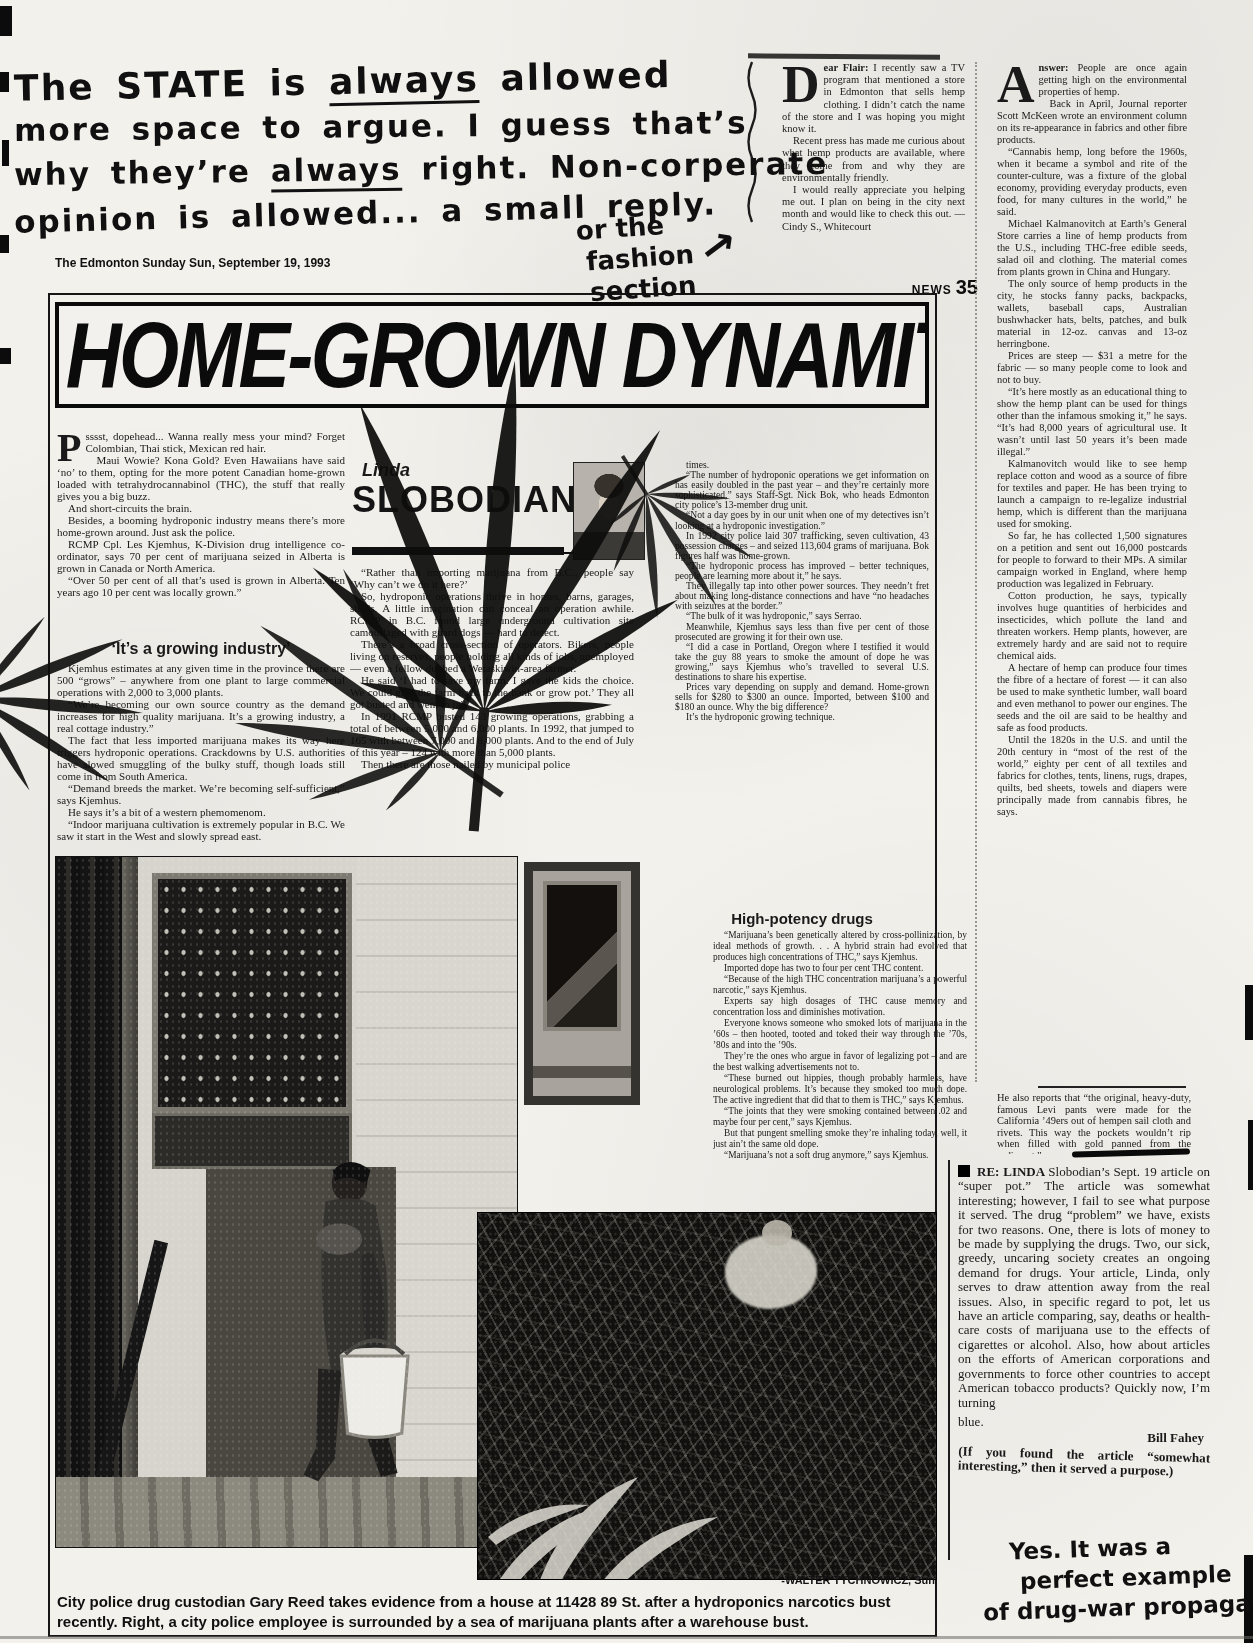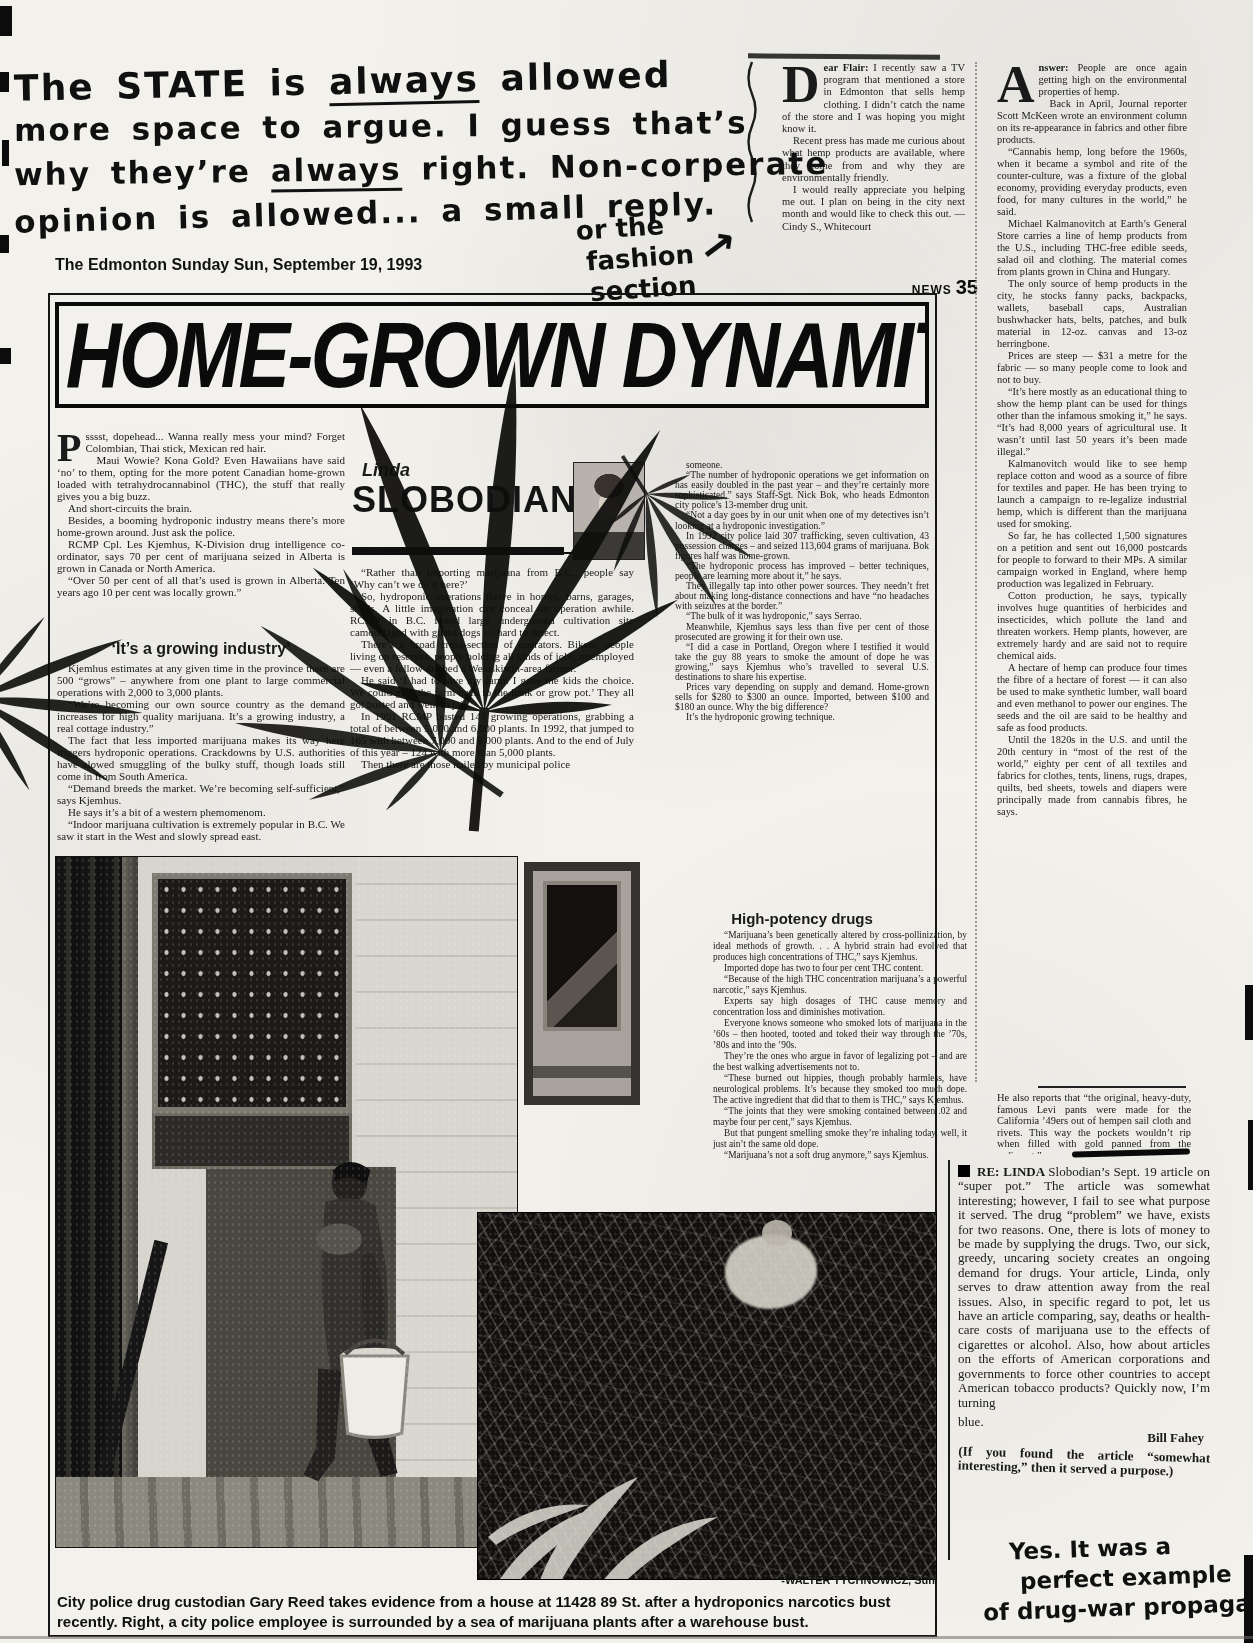--- a/index.html
+++ b/index.html
@@ -29,21 +29,21 @@
   .topnote .hl3 { transform:rotate(-0.8deg); }
   .topnote .hl4 { transform:rotate(-1.5deg); }
   .hand-u { border-bottom:3px solid #111; padding-bottom:1px; }
   .aside-note { left:578px; top:212px; font-size:26px; line-height:31px; transform:rotate(-4deg); z-index:6; }
   .aside-note div { white-space:nowrap; }
   .aside-arrow { left:700px; top:222px; font-size:42px; transform:rotate(8deg); z-index:6; }
   .bottomnote { left:982px; top:1532px; font-size:23px; line-height:30px; transform:rotate(-2deg); z-index:6; }
   .bottomnote div { white-space:nowrap; }
 
   
-  .dateline { left:55px; top:256px; font-family:"Liberation Sans",sans-serif; font-weight:700; font-size:16px; color:#111; }
+  .dateline { left:55px; top:256px; font-family:"Liberation Sans",sans-serif; font-weight:700; font-size:12px; color:#111; }
   .news-tag { left:820px; top:276px; width:158px; text-align:right; font-family:"Liberation Sans",sans-serif; color:#0d0d0d; }
   .news-tag .nw { font-weight:800; font-size:12px; letter-spacing:1px; }
   .news-tag .pg { font-weight:800; font-size:20px; margin-left:4px; }
 
   
   .frame { left:48px; top:293px; width:889px; height:1344px; border:2px solid #161616; z-index:1; }
   .headline-box { left:55px; top:302px; width:874px; height:106px; border:4px solid #0a0a0a; display:flex; align-items:center; overflow:hidden; z-index:2; background:rgba(244,242,238,.6); }
   .headline {
     font-family:"Liberation Sans",sans-serif; font-weight:900; font-style:italic;
     font-size:92px; line-height:92px; letter-spacing:-3px; white-space:nowrap;
@@ -230,21 +230,21 @@
         <p>“Rather than importing marijuana from B.C., people say ‘Why can’t we do it here?’</p>
         <p>So, hydroponic operations thrive in homes, barns, garages, sheds. A little imagination can conceal an operation awhile. RCMP in B.C. found large underground cultivation site camouflaged with guard dogs — hard to detect.</p>
         <p>There’s a broad cross-section of operators. Bikers, people living on reserves, people holding all kinds of jobs, unemployed — even a fellow dubbed a Wetaskiwin-area farmer.</p>
         <p>He said ‘I had to save my farm. I gave the kids the choice. We could give the farm back to the bank or grow pot.’ They all got busted and went to jail.</p>
         <p>In 1991 RCMP busted 143 growing operations, grabbing a total of between 5,000 and 6,000 plants. In 1992, that jumped to 165 with between 7,000 and 8,000 plants. And to the end of July of this year – 124 with more than 5,000 plants.</p>
         <p>Then there are those nailed by municipal police</p>
       </div>
   </div>
   <div class="abs col c3">
     <div>
-        <p>someone.</p>
+        <p>times.</p>
         <p>“The number of hydroponic operations we get information on has easily doubled in the past year – and they’re certainly more sophisticated,” says Staff-Sgt. Nick Bok, who heads Edmonton city police’s 13-member drug unit.</p>
         <p>“Not a day goes by in our unit when one of my detectives isn’t looking at a hydroponic investigation.”</p>
         <p>In 1992 city police laid 307 trafficking, seven cultivation, 43 possession charges – and seized 113,604 grams of marijuana. Bok figures half was home-grown.</p>
         <p>“The hydroponic process has improved – better techniques, people are learning more about it,” he says.</p>
         <p>They illegally tap into other power sources. They needn’t fret about making long-distance connections and have “no headaches with seizures at the border.”</p>
         <p>“The bulk of it was hydroponic,” says Serrao.</p>
         <p>Meanwhile, Kjemhus says less than five per cent of those prosecuted are growing it for their own use.</p>
         <p>“I did a case in Portland, Oregon where I testified it would take the guy 88 years to smoke the amount of dope he was growing,” says Kjemhus who’s travelled to several U.S. destinations to share his expertise.</p>
         <p>Prices vary depending on supply and demand. Home-grown sells for $280 to $300 an ounce. Imported, between $100 and $180 an ounce. Why the big difference?</p>
         <p>It’s the hydroponic growing technique.</p>

